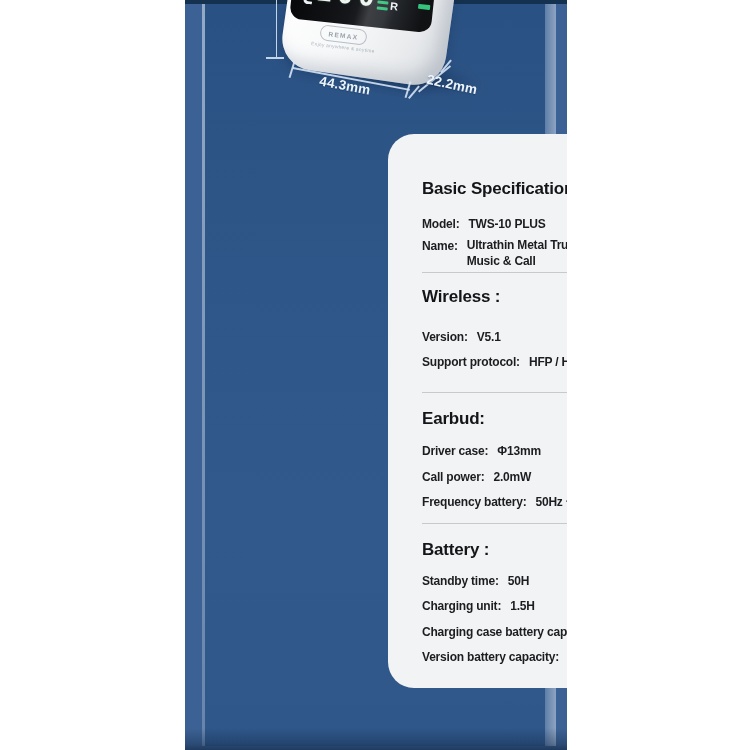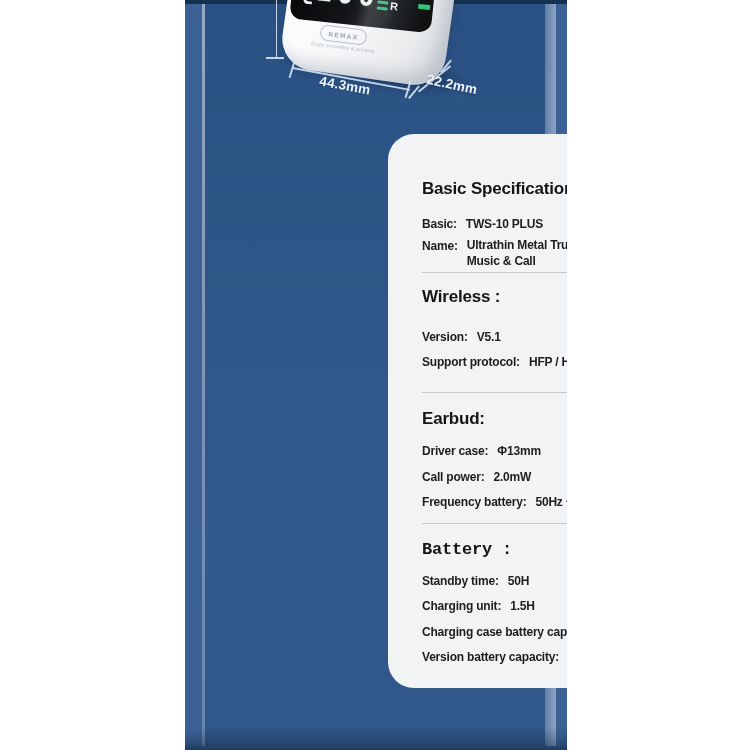--- a/index.html
+++ b/index.html
@@ -144,21 +144,21 @@
 
     <div class="dim" style="left:233px; top:91px; width:41px; height:1.5px; transform:rotate(-39deg); transform-origin:left top;"></div>
     <div class="dim" style="left:227.5px; top:84px; width:1.5px; height:16px; transform:rotate(40deg);"></div>
     <div class="dim" style="left:259.5px; top:58px; width:1.5px; height:16px; transform:rotate(40deg);"></div>
     <div class="dim-label" style="left:229px; top:77px; width:76px; transform:rotate(12deg);">22.2mm</div>
 
     <div class="card">
 
       <div class="sec-heading" style="top:44px;">Basic Specification:</div>
       <div class="spec-row" style="top:82px;">
-        <span class="lbl">Basic:</span><span class="val">TWS-10 PLUS</span>
+        <span class="lbl">Model:</span><span class="val">TWS-10 PLUS</span>
         
       </div>
       <div class="spec-row" style="top:104px;">
         <span class="lbl">Name:</span><span class="val val-lines">Ultrathin Metal True Wireless Earbuds for
 Music &amp; Call</span>
       </div>
       <div class="divider" style="top:138px;"></div>
 
       <div class="sec-heading" style="top:152px;">Wireless :</div>
       <div class="spec-row" style="top:195px;">
@@ -176,21 +176,21 @@
         
       </div>
       <div class="spec-row" style="top:335px;">
         <span class="lbl">Call power:</span><span class="val">2.0mW</span>
       </div>
       <div class="spec-row" style="top:360px;">
         <span class="lbl">Frequency battery:</span><span class="val">50Hz ~ 20KHz</span>
       </div>
       <div class="divider" style="top:389px;"></div>
 
-      <div class="sec-heading" style="top:405px;font-family:Liberation Mono, monospace;">Battery :</div>
+      <div class="sec-heading" style="top:405px;">Battery :</div>
       <div class="spec-row" style="top:439px;">
         <span class="lbl">Standby time:</span><span class="val">50H</span>
         
       </div>
       <div class="spec-row" style="top:464px;">
         <span class="lbl">Charging unit:</span><span class="val">1.5H</span>
       </div>
       <div class="spec-row" style="top:490px;">
         <span class="lbl">Charging case battery capacity:</span>
       </div>

